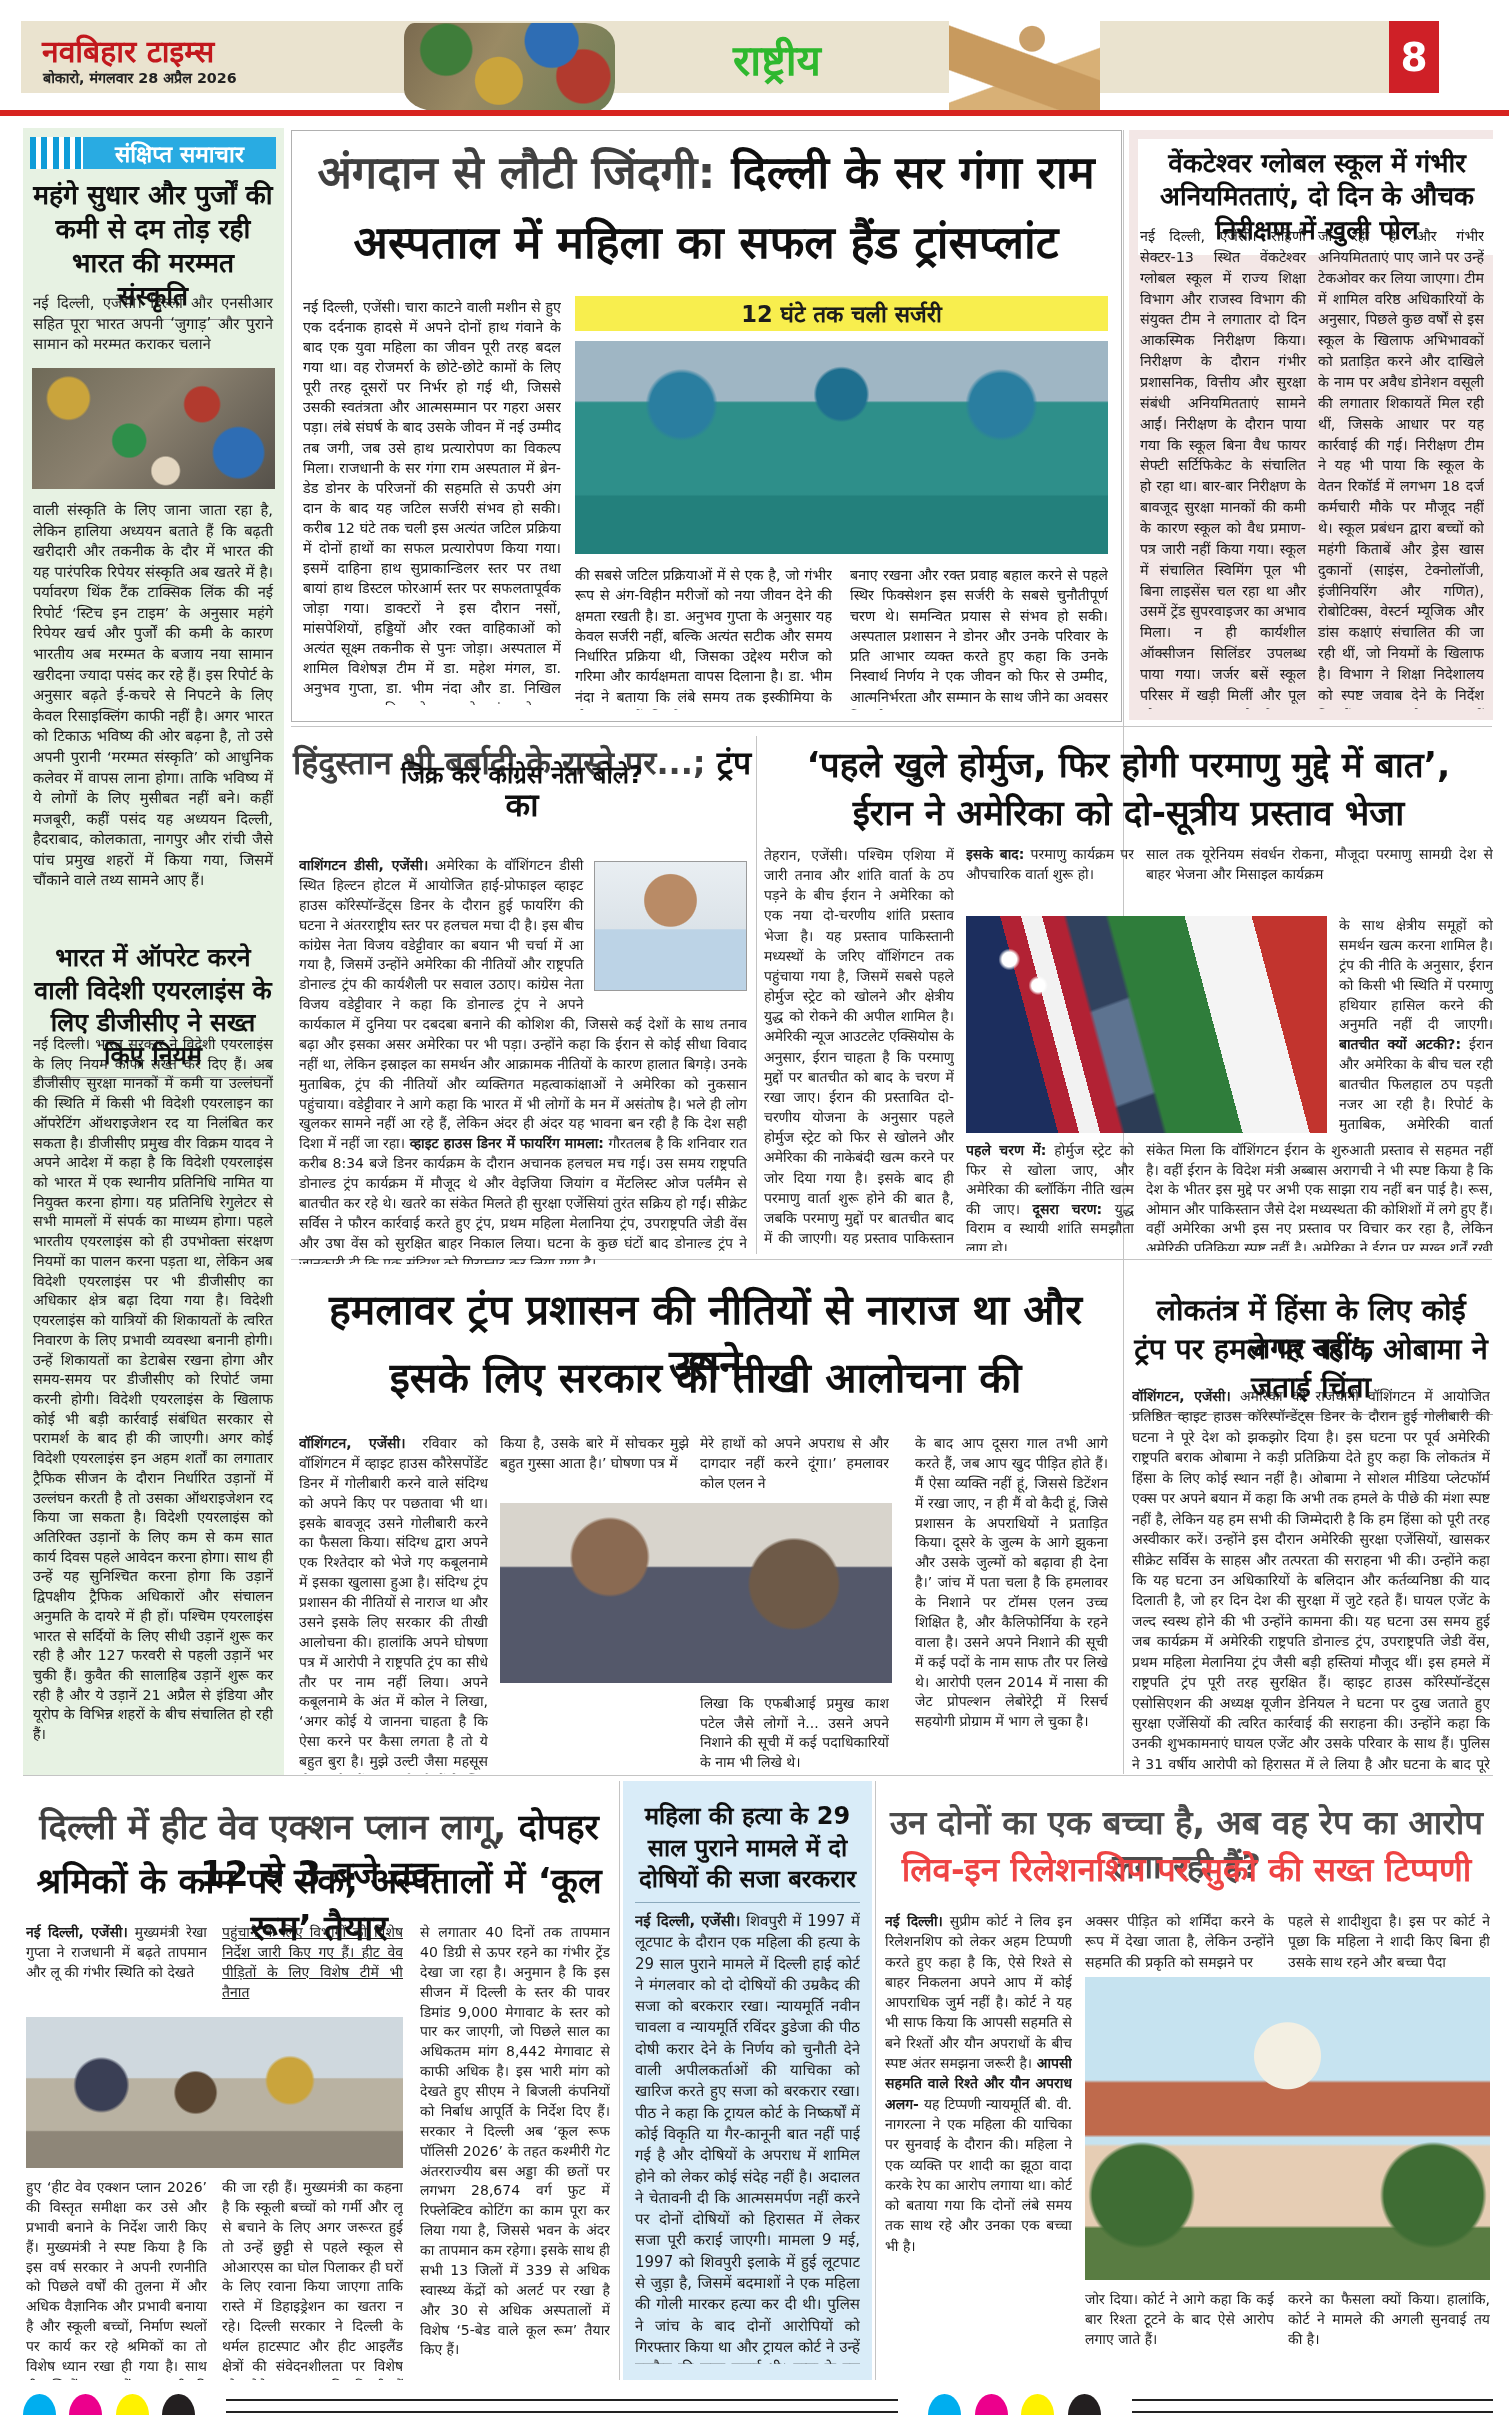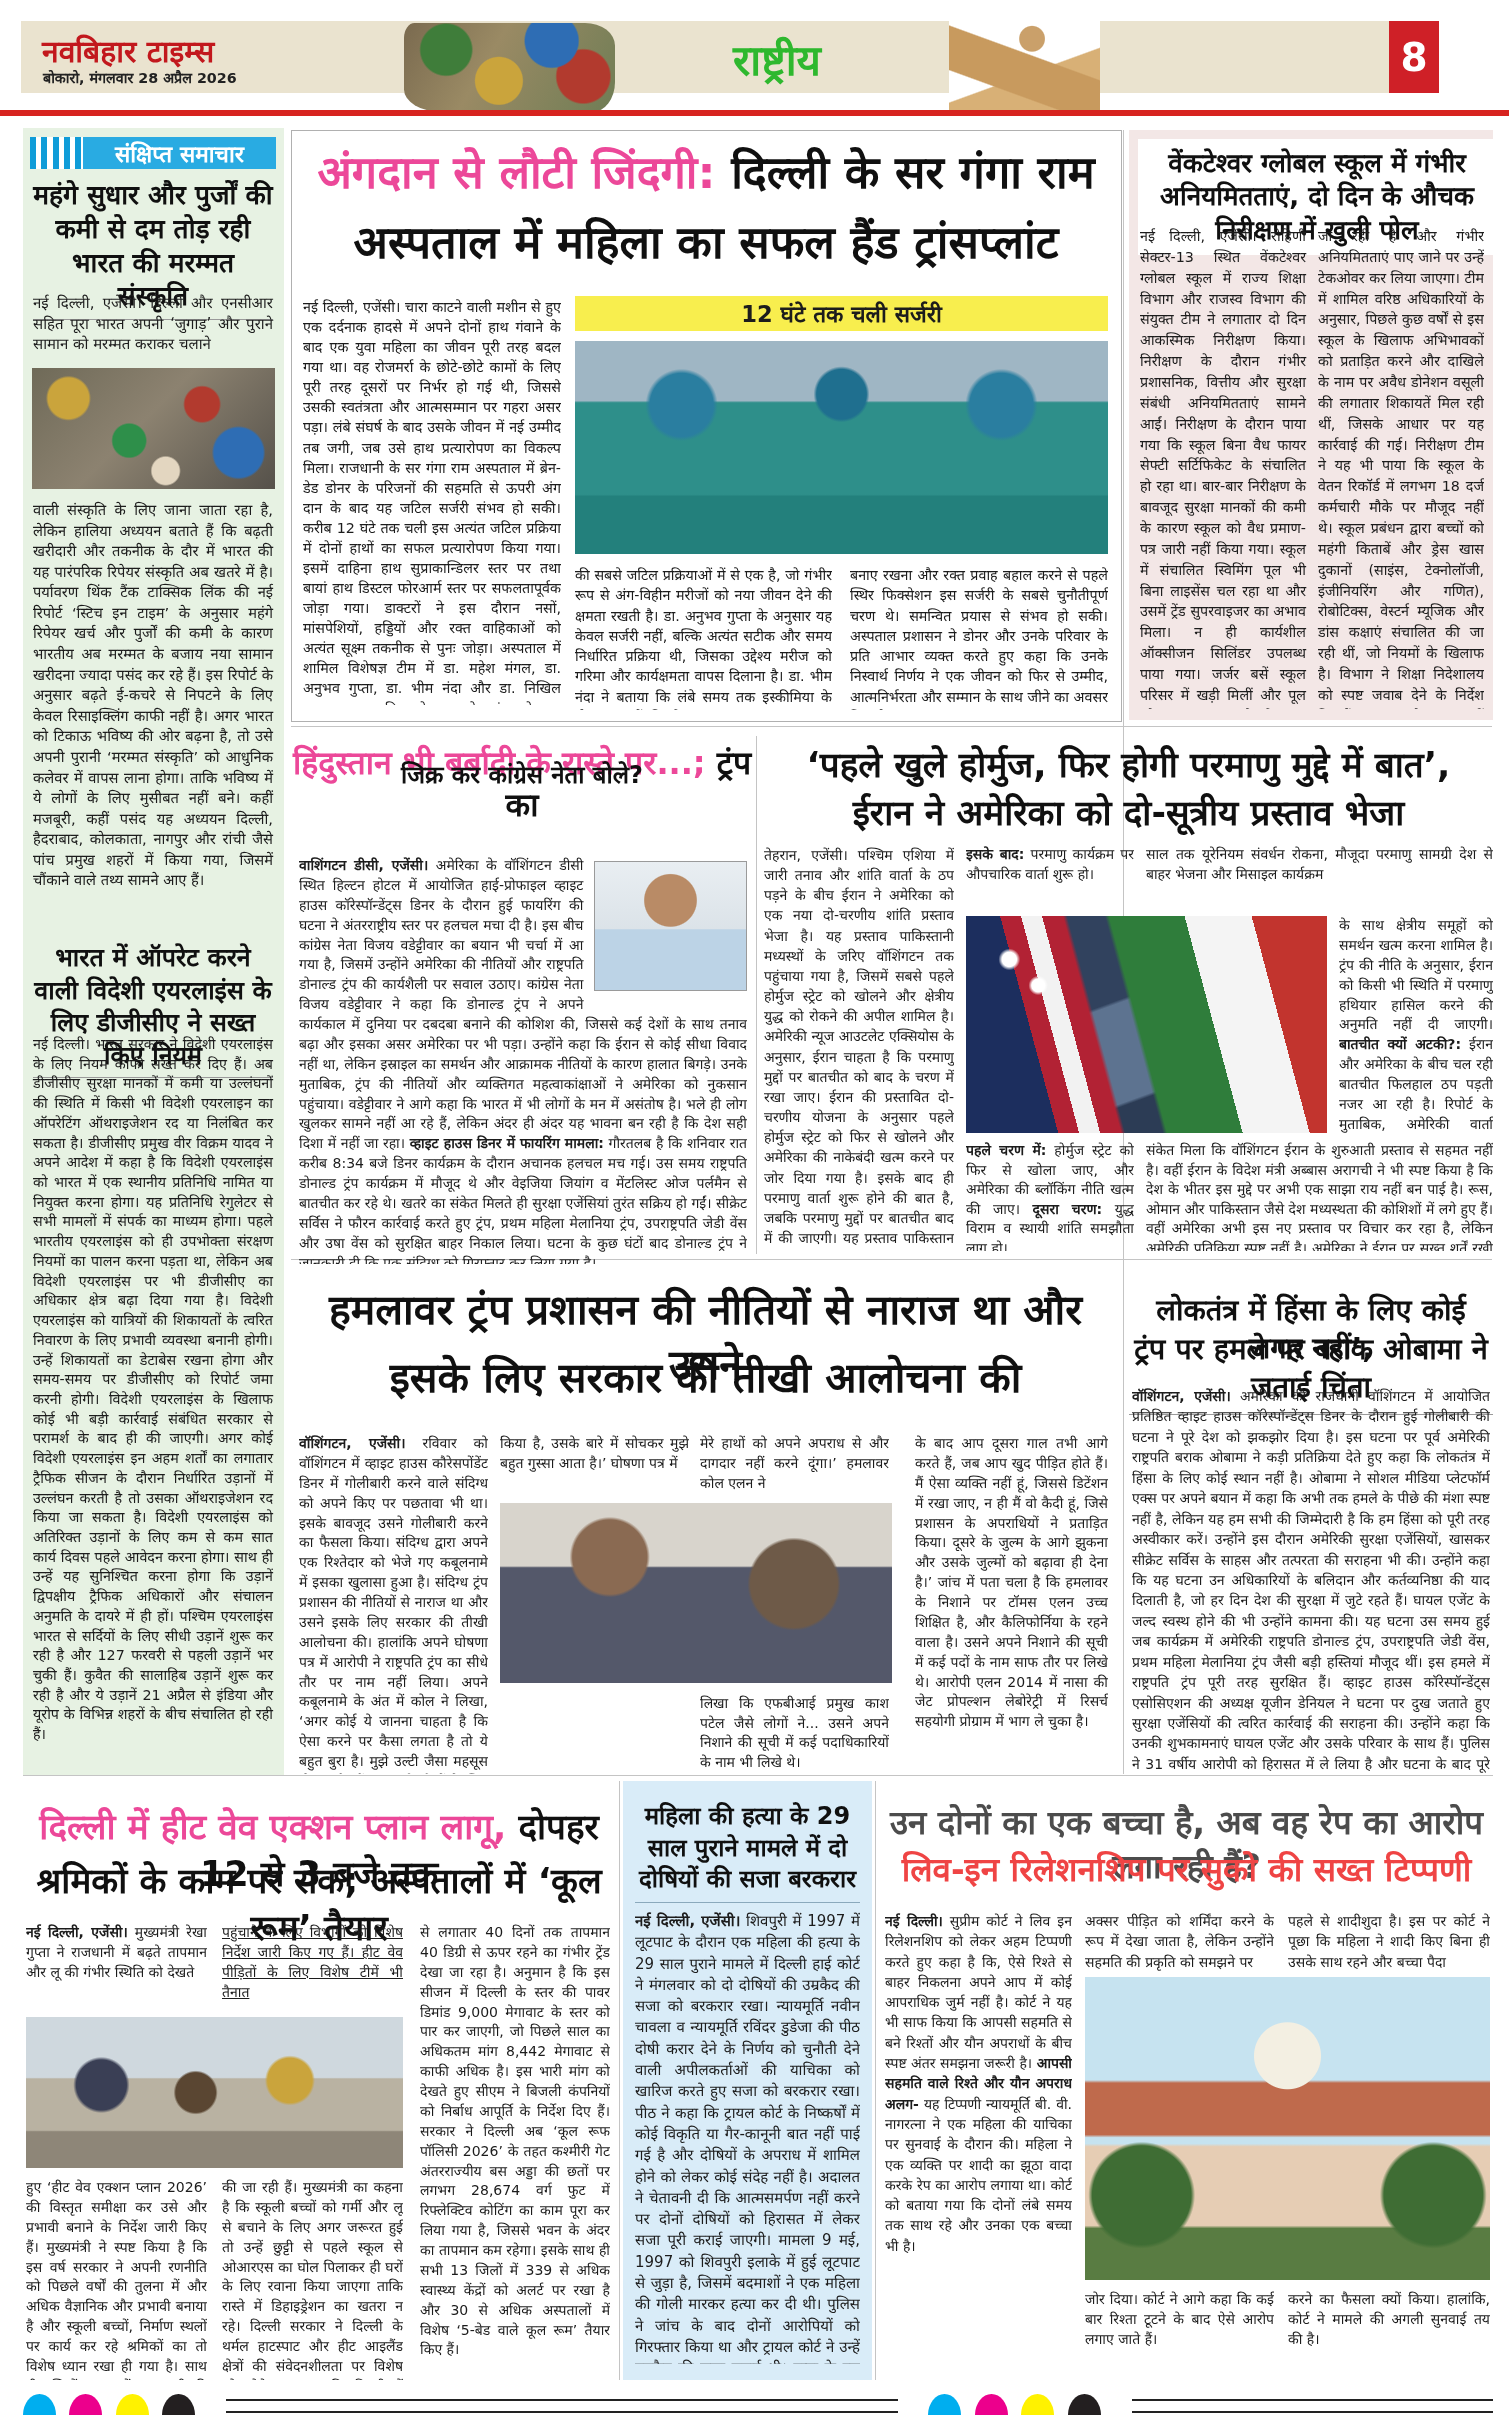--- a/index.html
+++ b/index.html
@@ -23,21 +23,21 @@
   .statue{left:949px;top:19.6px;width:151px;height:94px;
      background:
        radial-gradient(circle at 55% 20%,#caa06a 0 11%,transparent 12%),
        linear-gradient(200deg,transparent 40%,#c89a5e 41% 70%,transparent 71%),
        linear-gradient(160deg,#ffffff 0 55%,#d8b076 56% 100%);}
   .redrule{left:0;top:110px;width:1509px;height:6px;background:#d7231f;}
   .body-txt{font-size:14.3px;line-height:1.42;text-align:justify;}
   .dl{font-weight:bold;}
   .subhead-inline{font-weight:bold;}
   .hl{font-weight:bold;text-align:center;color:#101010;}
-  .red{color:#ec4899;margin-top:8px;}
+  .red{color:#404040;margin-top:8px;}
   .vline{width:0.8px;background:#c4c4c4;}
   .hline{height:0.8px;background:#c4c4c4;}
   
   .leftrail{left:22.6px;top:128px;width:261px;height:1647px;background:#e7f2e3;}
   .brief-banner{left:30px;top:137px;width:246px;height:32px;display:flex;}
   .brief-icon{width:53px;height:32px;background:#0f9cd8;
      background-image:repeating-linear-gradient(90deg,#0f9cd8 0 6px,#ffffff 6px 11.3px);}
   .brief-label{flex:1;background:#29abe2;color:#ffffff;font-size:22.6px;font-weight:bold;
      display:flex;align-items:center;justify-content:center;}
   .brief-hl{left:33px;top:178px;width:240px;font-size:26.4px;line-height:1.28;border-bottom:1.5px solid #9a9a9a;padding-bottom:6px;}

